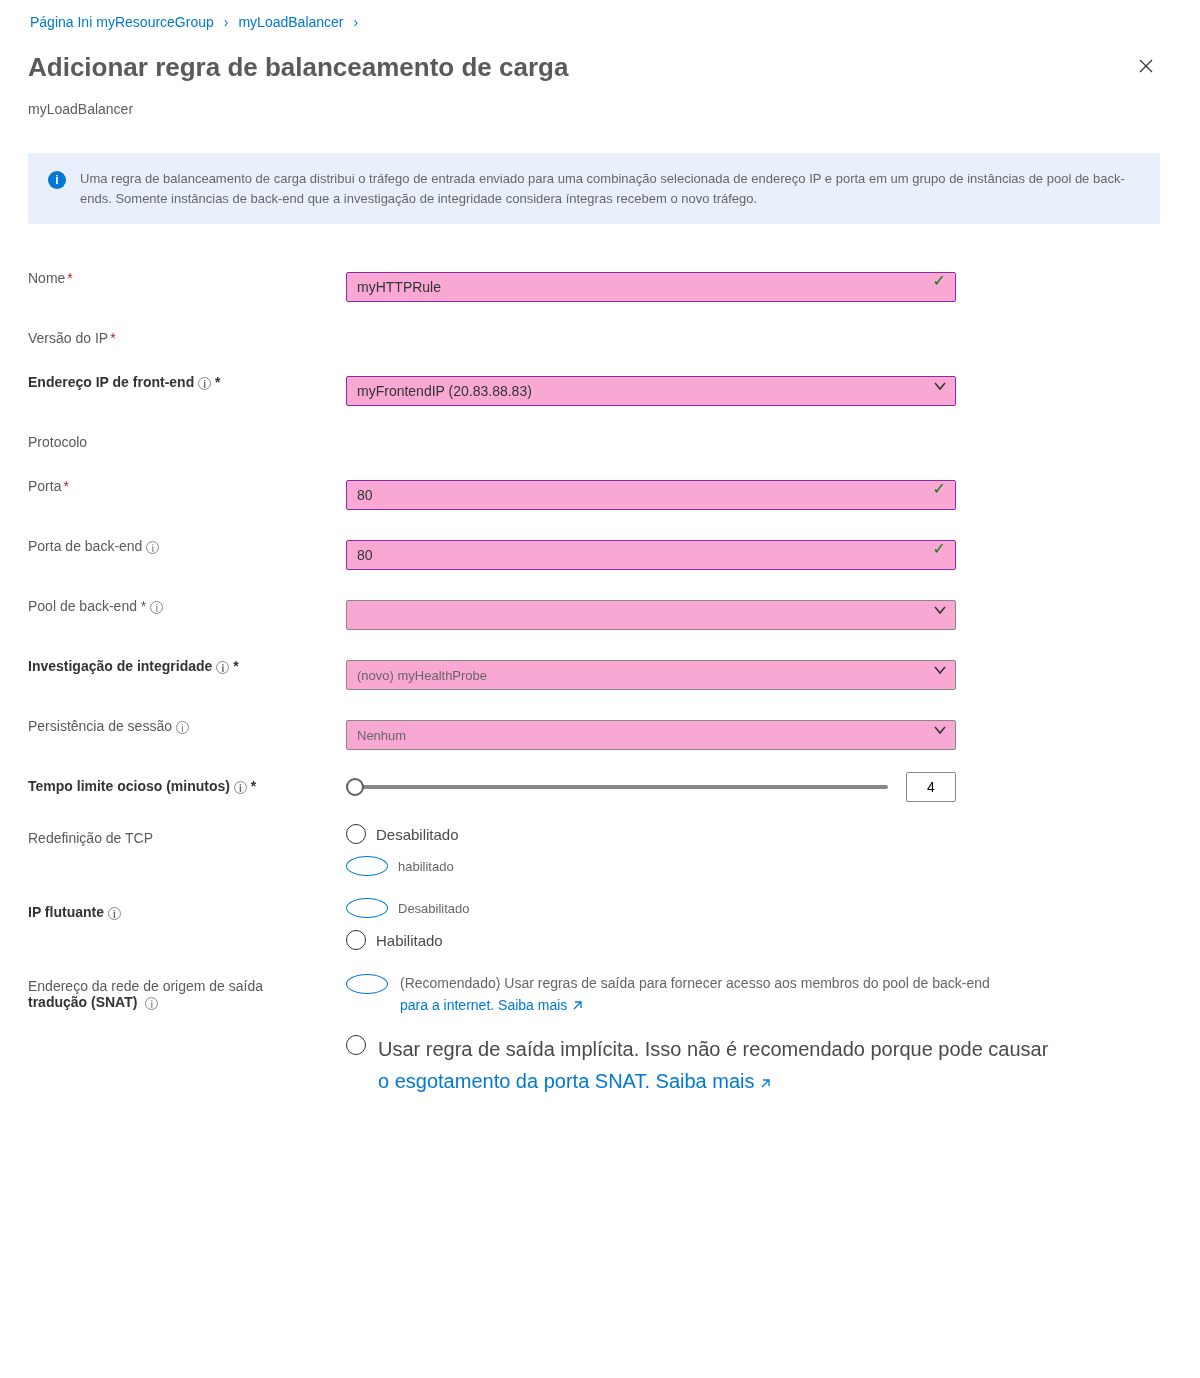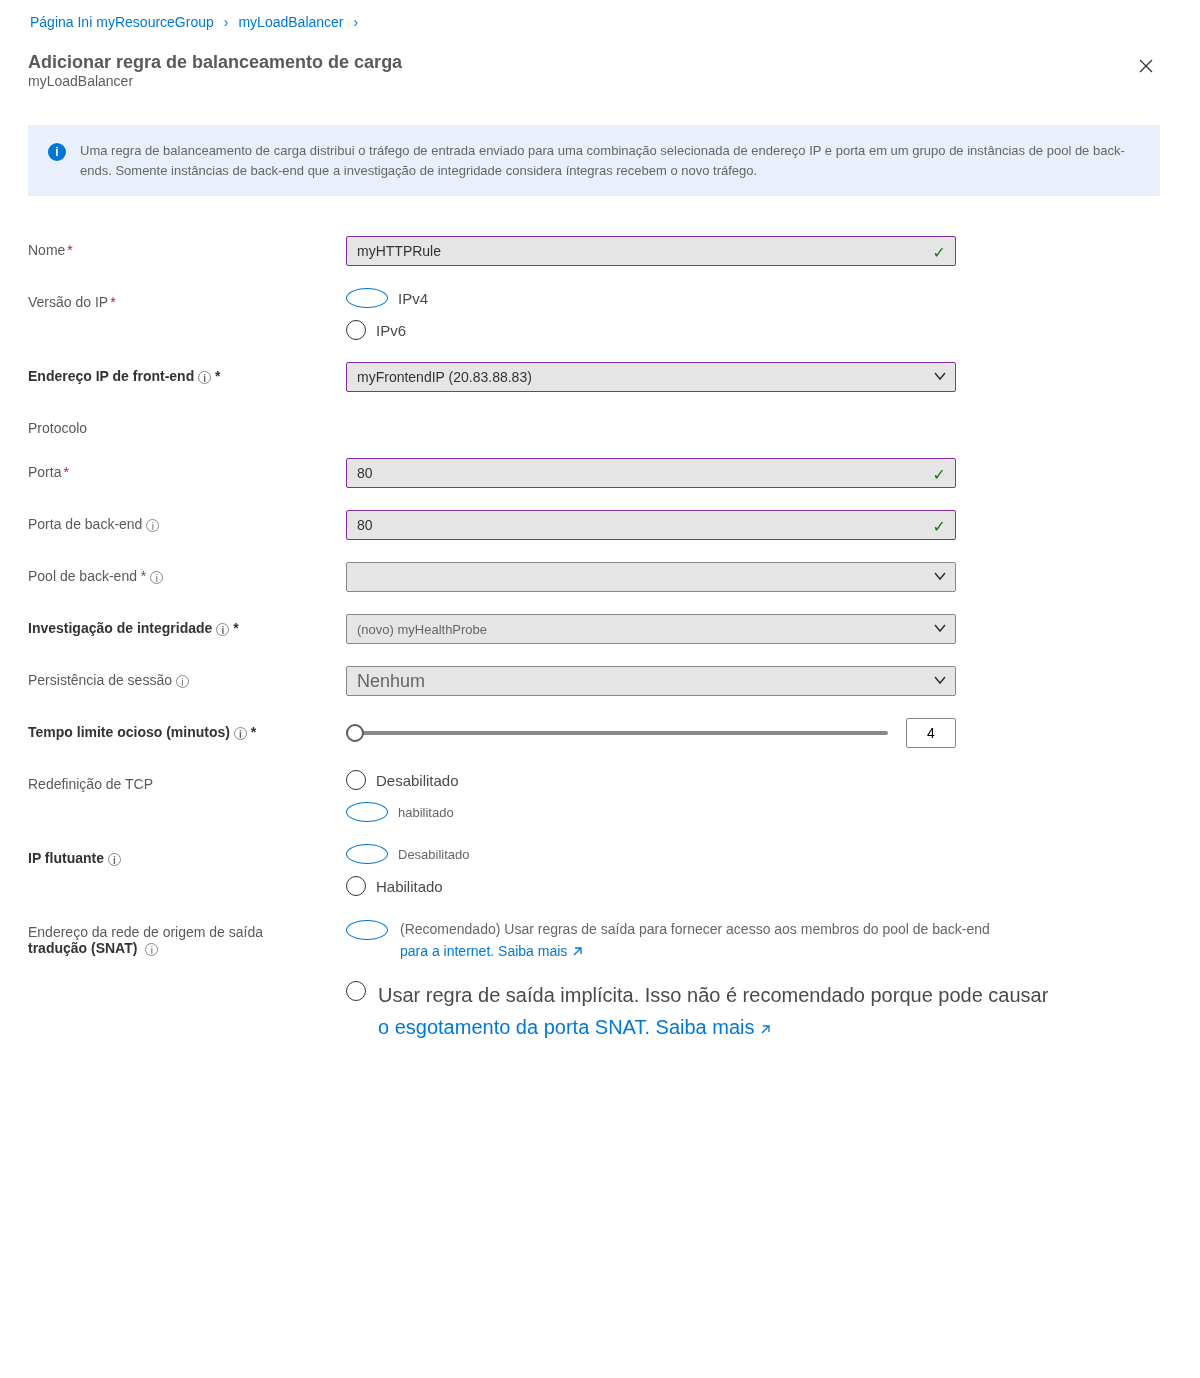--- a/index.html
+++ b/index.html
@@ -8,39 +8,40 @@
       font-family: "Segoe UI", -apple-system, BlinkMacSystemFont, sans-serif;
       font-size: 14px; color: #323130; background: #fff;
       width: 1200px;
     }
     .wrap { padding: 14px 40px 40px 28px; }
     .crumbs { display: flex; align-items: center; gap: 4px; font-size: 14px; margin-bottom: 22px; padding-left: 2px; }
     .crumbs a { color: #0078d4; text-decoration: none; }
     .crumbs .sep { color: #0078d4; margin: 0 6px; }
 
     .head-row { display: flex; justify-content: space-between; align-items: flex-start; }
-    h1 { font-size: 18px; font-weight: 600; color: #5a5a5a; margin: 0 0 0 0; }
+    h1 { font-size: 26px; font-weight: 600; color: #5a5a5a; margin: 0 0 18px 0; }
     .subhead { font-size: 14px; color: #605e5c; margin-bottom: 36px; }
     .close-x { cursor: pointer; font-size: 18px; padding: 6px; color: #323130; }
 
     .info-bar { background: #eaf0fb; padding: 16px 20px; display: flex; gap: 14px; align-items: flex-start; margin-bottom: 40px; }
     .info-i { width: 18px; height: 18px; border-radius: 50%; background: #0078d4; color: #fff; font-weight: bold; font-size: 12px; display: inline-flex; align-items: center; justify-content: center; flex: 0 0 18px; margin-top: 2px; }
     .info-txt { font-size: 13px; color: #666; line-height: 1.5; }
 
     .form-row { display: flex; align-items: flex-start; margin-bottom: 22px; }
     .label-col { flex: 0 0 318px; padding-top: 6px; font-size: 14px; color: #5a5a5a; }
     .label-col.bold { color: #333; font-weight: 600; }
     .req { color: #a4262c; margin-left: 2px; }
     .help-i { display: inline-block; width: 13px; height: 13px; border: 1px solid #888; border-radius: 50%; font-size: 10px; text-align: center; line-height: 13px; color: #666; margin-left: 4px; vertical-align: -1px; }
     .ctrl-col { flex: 1 1 auto; }
 
     .txt-in {
       width: 610px; height: 30px; padding: 4px 34px 4px 10px;
       border: 1px solid #8a2da5; border-radius: 2px; font-size: 14px; color: #333;
-      background: #e5e5e5;
+      background: #f9a8d4;
+      margin-top: 8px;
     }
     .txt-in.gray-b { border-color: #8a8886; }
     .sel {
       width: 610px; height: 30px; padding: 4px 30px 4px 10px;
       border: 1px solid #8a2da5; border-radius: 2px; font-size: 14px; color: #333;
       background: #fff; appearance: none; position: relative;
     }
     .chevwrap { position: relative; display: inline-block; }
     .chevwrap .chev { position: absolute; right: 10px; top: 50%; transform: translateY(-50%); pointer-events: none; }
     .chev svg { width: 12px; height: 12px; }
@@ -109,34 +110,20 @@
     <div class="ctrl-col">
       <span class="in-wrap">
         <input class="txt-in" value="myHTTPRule" style="">
         <span class="check">✓</span>
       </span>
     </div>
   </div>
 
   <div class="form-row">
     <div class="label-col"><span>Versão do IP</span><span class="req">*</span></div>
-    <div class="ctrl-col">
-      <div class="radio-grp">
-        <div class="radio-item">
-          <span class="radio-outer sel">
-              <span class="radio-inner"></span>
-            </span>
-          <span class="radio-label">IPv4</span>
-        </div>
-        <div class="radio-item">
-          <span class="radio-outer"></span>
-          <span class="radio-label">IPv6</span>
-        </div>
-      </div>
-    </div>
   </div>
 
   <div class="form-row">
     <div class="label-col bold"><span>Endereço IP de front-end</span><span class="help-i">i</span> *</div>
     <div class="ctrl-col">
       <span class="chevwrap">
         <input class="txt-in" style="border-color: rgb(138, 45, 165);" value="myFrontendIP (20.83.88.83)">
         <span class="chev"><svg viewBox="0 0 12 12">
               <path d="M1 3 L6 9 L11 3" stroke="#333" stroke-width="1.5" fill="none"></path>
             </svg></span>
@@ -193,21 +180,21 @@
               <path d="M1 3 L6 9 L11 3" stroke="#333" stroke-width="1.5" fill="none"></path>
             </svg></span>
       </span>
     </div>
   </div>
 
   <div class="form-row">
     <div class="label-col"><span>Persistência de sessão</span><span class="help-i">i</span></div>
     <div class="ctrl-col">
       <span class="chevwrap">
-        <input class="txt-in gray-b" style="font-size: 18px; color: rgb(102, 102, 102);" value="Nenhum">
+        <input class="txt-in gray-b" style="font-size: 13px; color: rgb(102, 102, 102);" value="Nenhum">
         <span class="chev"><svg viewBox="0 0 12 12">
               <path d="M1 3 L6 9 L11 3" stroke="#333" stroke-width="1.5" fill="none"></path>
             </svg></span>
       </span>
     </div>
   </div>
 
   <div class="form-row">
     <div class="label-col bold"><span>Tempo limite ocioso (minutos)</span><span class="help-i">i</span> *</div>
     <div class="ctrl-col">

